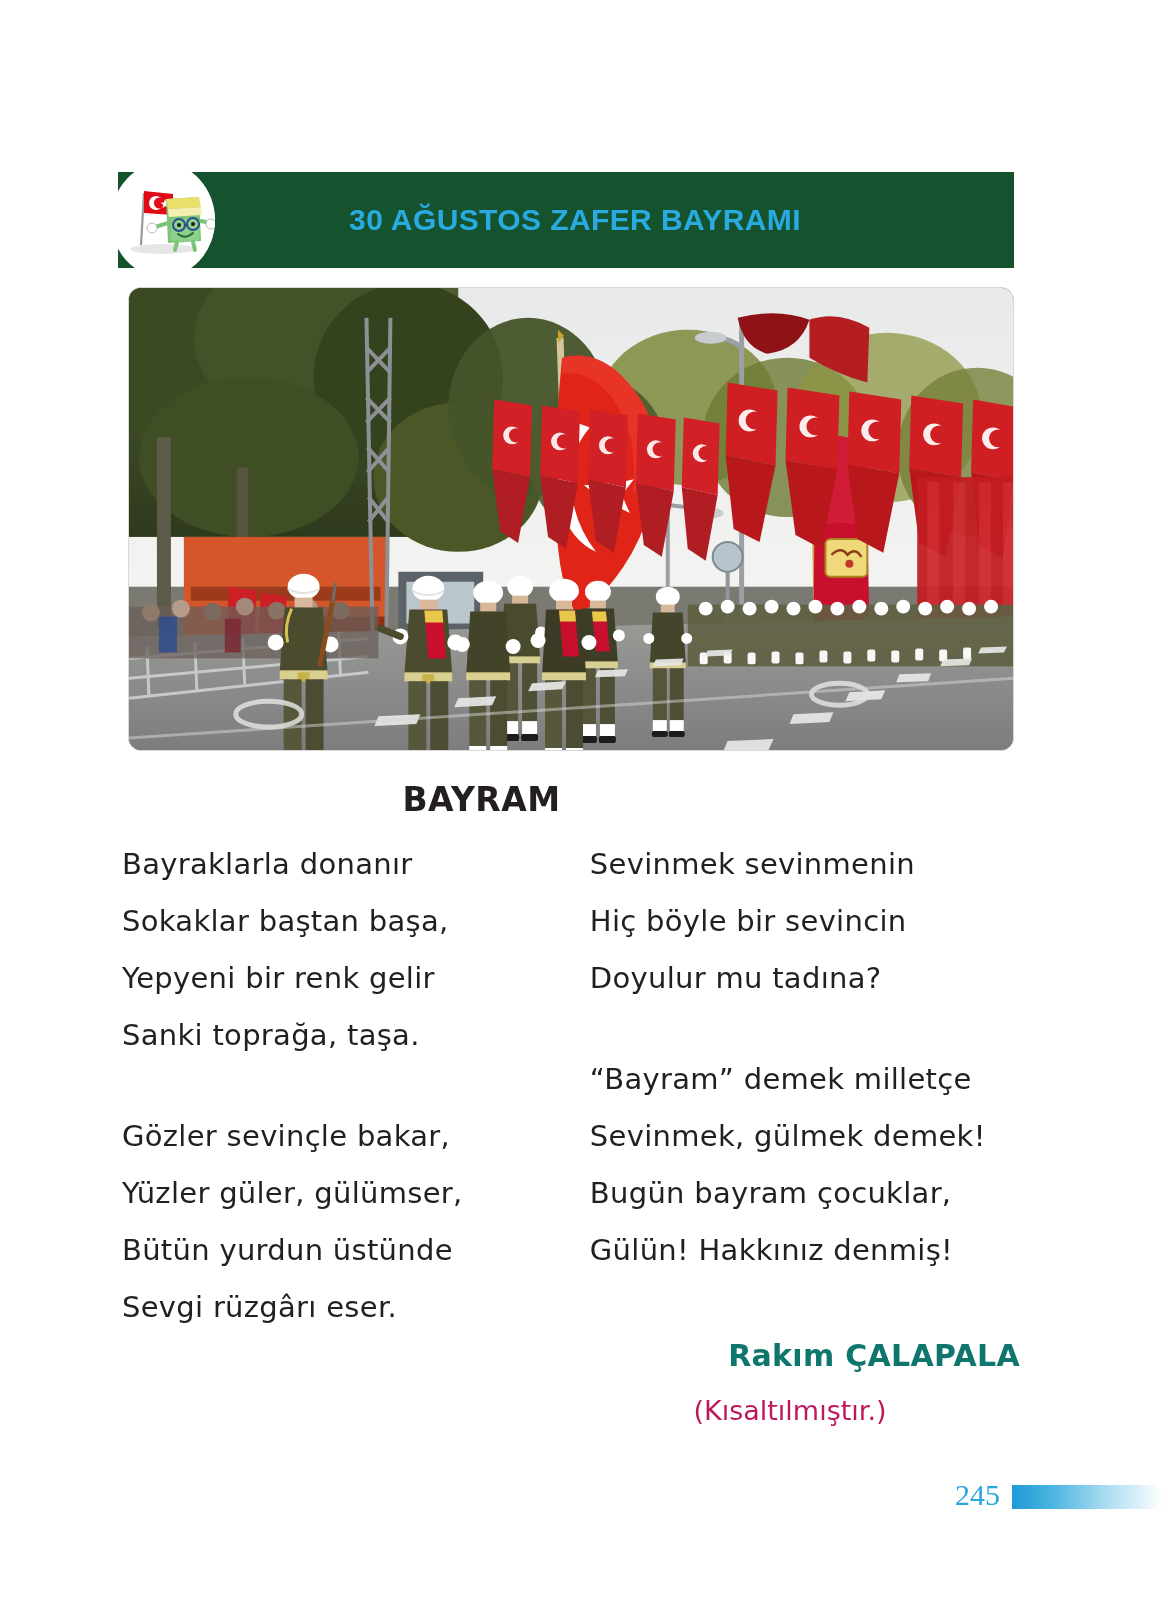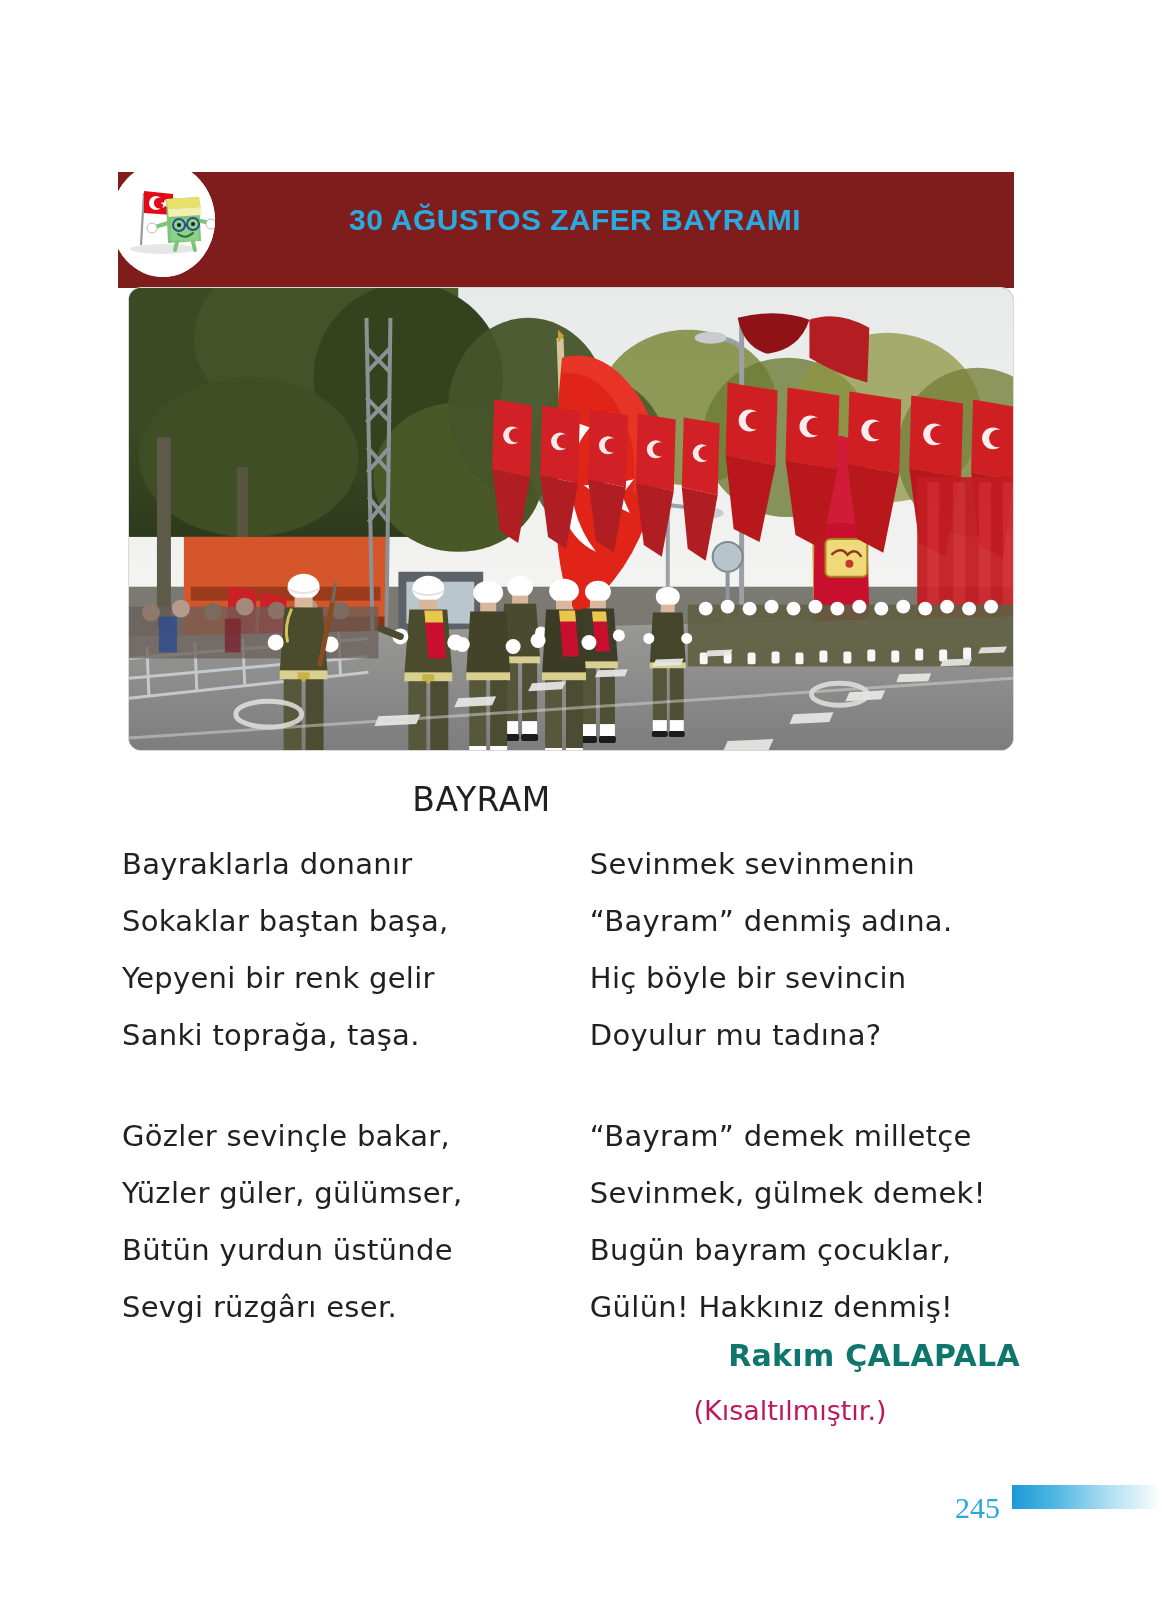--- a/index.html
+++ b/index.html
@@ -12,22 +12,22 @@
     position: relative;
     overflow: hidden;
   }
 
   
   .header-banner {
     position: absolute;
     left: 118px;
     top: 172px;
     width: 896px;
-    height: 116px;
-    background: #7f1d1d;
+    height: 96px;
+    background: #14532d;
     display: flex;
     align-items: center;
   }
 
   .mascot-oval {
     position: absolute;
     left: -7px;
     top: -9px;
     width: 104px;
     height: 114px;
@@ -69,21 +69,21 @@
   
   .poem-title {
     position: absolute;
     left: 0;
     top: 780px;
     width: 963px;
     text-align: center;
     font-size: 33px;
     color: #231f20;
     font-family: "DejaVu Sans", sans-serif;
-    font-weight: 400;
+    font-weight: 700;
     letter-spacing: 0.5px;
   }
 
   .poem-cols {
     position: absolute;
     left: 122px;
     top: 836px;
     width: 900px;
     display: flex;
     gap: 12px;
@@ -128,21 +128,20 @@
   }
 
   
   .page-number {
     position: absolute;
     left: 955px;
     top: 1478px;
     font-size: 30px;
     color: #2aa7dd;
     font-family: "Liberation Serif", serif;
-    margin-top: 13px;
   }
   .footer-bar {
     position: absolute;
     left: 1012px;
     top: 1485px;
     width: 150px;
     height: 24px;
     background: linear-gradient(to right, #1c9ad6 0%, #4db6e2 28%, #a9dcf0 62%, #ffffff 100%);
   }
 </style>
@@ -590,21 +589,20 @@
       <div class="poem-line">Gözler sevinçle bakar,</div>
       <div class="poem-line">Yüzler güler, gülümser,</div>
       <div class="poem-line">Bütün yurdun üstünde</div>
       <div class="poem-line">Sevgi rüzgârı eser.</div>
     </div>
   </div>
 
   <div class="poem-col right">
     <div class="stanza">
       <div class="poem-line">Sevinmek sevinmenin</div>
-      <div class="poem-line">“Bayram” denmiş adına.</div>
       <div class="poem-line">Hiç böyle bir sevincin</div>
       <div class="poem-line">Doyulur mu tadına?</div>
     </div>
     <div class="stanza">
       <div class="poem-line">“Bayram” demek milletçe</div>
       <div class="poem-line">Sevinmek, gülmek demek!</div>
       <div class="poem-line">Bugün bayram çocuklar,</div>
       <div class="poem-line">Gülün! Hakkınız denmiş!</div>
     </div>
   </div>

